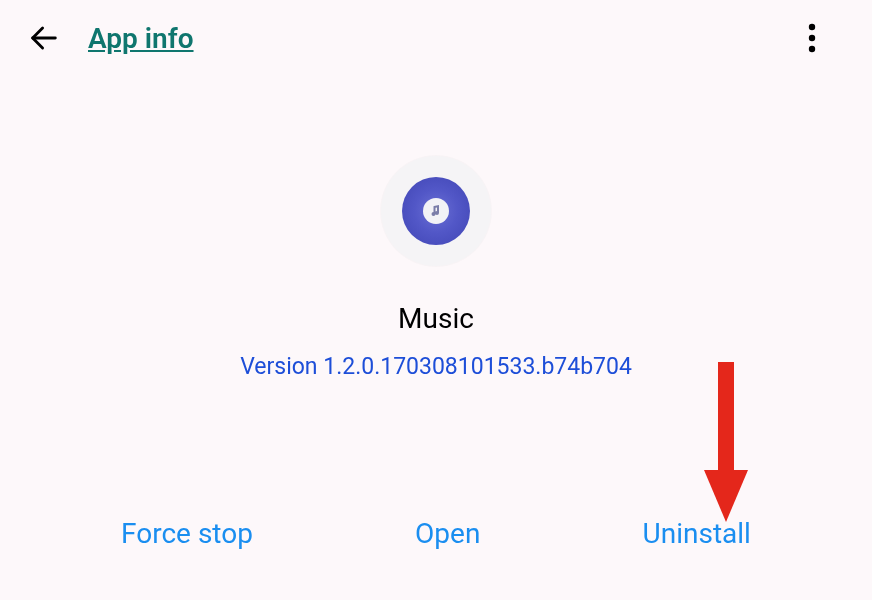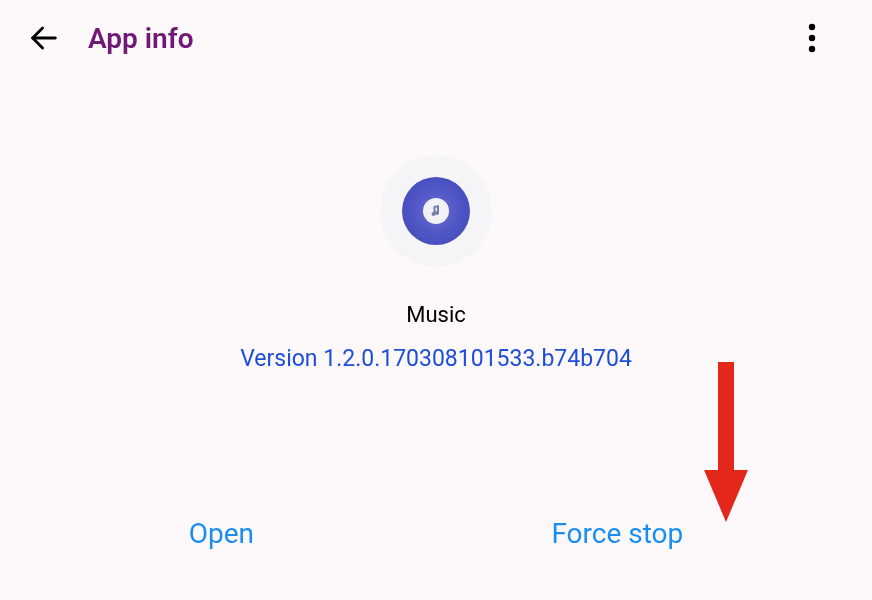--- a/index.html
+++ b/index.html
@@ -25,22 +25,23 @@
       width: 40px;
       height: 40px;
       display: flex;
       align-items: center;
       justify-content: center;
       cursor: pointer;
     }
     .header-title {
       font-size: 28px;
       font-weight: 600;
-      color: #701a75;
+      color: #0f766e;
       margin-left: 24px;
+      text-decoration: underline;
     }
     .more-btn {
       position: absolute;
       right: 40px;
       top: 18px;
       width: 40px;
       height: 40px;
       display: flex;
       align-items: center;
       justify-content: center;
@@ -75,21 +76,21 @@
     .app-icon-center {
       width: 26px;
       height: 26px;
       border-radius: 50%;
       background: #f2f2f6;
       display: flex;
       align-items: center;
       justify-content: center;
     }
     .app-name {
-      font-size: 22px;
+      font-size: 28px;
       color: #000;
       margin-top: 36px;
       font-weight: 400;
     }
     .app-version {
       font-size: 23px;
       color: #1d4ed8;
       margin-top: 18px;
       font-weight: 400;
     }
@@ -145,20 +146,21 @@
           <path d="M4 2 L9 1 L9 9 A2 2 0 1 1 7 7 L7 3.5 L5.5 3.8 L5.5 10 A2 2 0 1 1 3.5 8 L3.5 2.3 Z" fill="#7a7da8"></path>
         </svg>
       </div>
     </div>
   </div>
   <div class="app-name">Music</div>
   <div class="app-version">Version 1.2.0.170308101533.b74b704</div>
 </div>
 
 <div class="actions">
+  <div class="action-btn">Force stop</div>
   <div class="action-btn">Open</div>
-  <div class="action-btn">Force stop</div>
+  <div class="action-btn">Uninstall</div>
 </div>
 
 <svg class="annotation-arrow" width="60" height="170" viewBox="0 0 60 170">
   <path d="M30 4 L30 118" stroke="#E4271B" stroke-width="16" stroke-linecap="butt"></path>
   <path d="M8 112 L30 164 L52 112 Z" fill="#E4271B"></path>
 </svg>
 
 </body></html>

